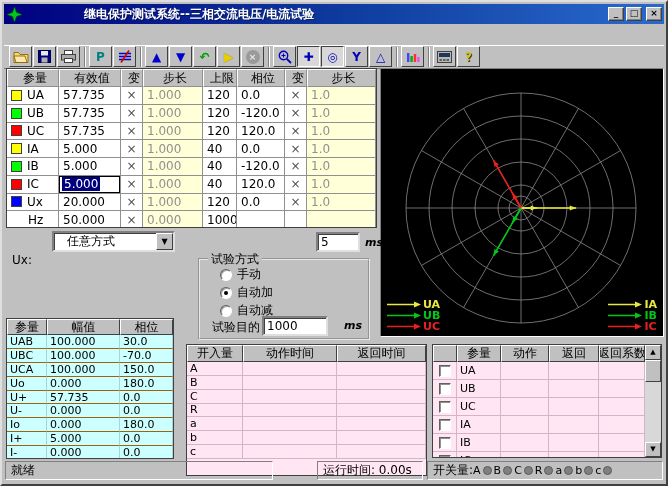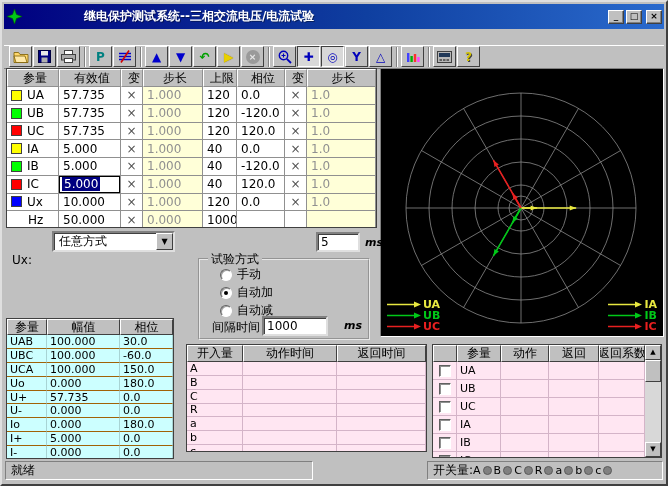--- a/index.html
+++ b/index.html
@@ -2,21 +2,21 @@
 <html><head>
 <meta charset="utf-8">
 <style>
   * { margin:0; padding:0; box-sizing:border-box; }
   html,body { background:#808080; }
   body { font-family:"DejaVu Sans","Liberation Sans",sans-serif; font-size:12px; color:#000; }
   .screen { position:relative; width:668px; height:486px; background:#c0c0c0;
             border:2px solid; border-color:#dfdfdf #404040 #404040 #dfdfdf; overflow:hidden; }
 
   
-  .titlebar { position:absolute; left:2px; top:2px; right:2px; height:25px;
+  .titlebar { position:absolute; left:2px; top:2px; right:2px; height:20px;
               background:linear-gradient(90deg,#000080 0%,#0f3fa0 55%,#2a6acd 100%);
               display:flex; align-items:center; padding:0 2px; }
   .title-icon { width:15px; height:15px; margin-left:1px; flex:0 0 auto; }
   .title-text { color:#fff; font-weight:bold; font-size:12px; margin-left:62px; white-space:nowrap;
                 text-shadow:1px 1px 0 rgba(0,0,0,.4); }
   .win-btns { margin-left:auto; display:flex; gap:2px; }
   .win-btn { width:16px; height:14px; background:#c0c0c0; border:1px solid;
              border-color:#ffffff #404040 #404040 #ffffff; box-shadow:inset -1px -1px 0 #808080;
              font-size:9px; line-height:11px; text-align:center; font-weight:bold; cursor:pointer; }
 
@@ -66,21 +66,21 @@
   .legend { position:absolute; bottom:4px; font-size:11px; font-weight:bold; }
   .legend-left { left:6px; } .legend-right { right:6px; }
   .leg-item { display:flex; align-items:center; height:11px; }
   .leg-item span { margin-left:2px; }
 
   
   .lbl { position:absolute; font-size:12px; }
   .ux-combo { position:absolute; left:50px; top:229px; width:123px; height:21px; background:#fff;
               border:2px solid; border-color:#808080 #dfdfdf #dfdfdf #808080; box-shadow:inset 1px 1px 0 #404040;
               display:flex; align-items:center; }
-  .ux-combo .val { flex:1; padding-left:5px; font-size:12px; }
+  .ux-combo .val { flex:1; padding-left:13px; font-size:12px; }
   .combo-btn { width:17px; height:100%; background:#c0c0c0; border:1px solid;
                border-color:#ffffff #404040 #404040 #ffffff; font-size:8px; text-align:center; line-height:15px; }
   input.tin { position:absolute; height:20px; background:#fff; border:2px solid;
               border-color:#808080 #dfdfdf #dfdfdf #808080; box-shadow:inset 1px 1px 0 #404040;
               font-family:inherit; font-size:12px; padding-left:3px; }
   .unit { font-size:11px; font-weight:bold;font-style:italic; }
 
   .groupbox { position:absolute; border:2px groove #e8e8e8; }
   .gb-title { position:absolute; top:-9px; left:8px; background:#c0c0c0; padding:0 3px; font-size:12px; }
   .radio-row { position:absolute; display:flex; align-items:center; font-size:12px; cursor:pointer; }
@@ -96,21 +96,21 @@
                   display:flex; align-items:center; justify-content:center; font-size:12px; }
   .d-row { display:grid; }
   .d-row .cell { display:flex; align-items:center; padding-left:3px; font-size:11px; }
 
   .cyan-table { left:4px; top:316px; width:168px; height:141px; background:#ccffff; }
   .cyan-table .d-head { grid-template-columns:40px 73px 1fr; height:16px; }
   .cyan-table .d-row { grid-template-columns:40px 73px 1fr; height:13.9px; }
   .cyan-table .d-row .cell { border-right:1px solid #a8d4d4; border-bottom:1px solid #a16207; }
 
   .pink { background:#ffe6f2; }
-  .in-table { left:184px; top:342px; width:241px; height:108px; }
+  .in-table { left:184px; top:342px; width:241px; height:132px; }
   .in-table .d-head { grid-template-columns:56px 94px 1fr; height:17px; }
   .in-table .d-row { grid-template-columns:56px 94px 1fr; height:13.85px; }
   .in-table .d-row .cell { border-right:1px solid #d4b4c8; border-bottom:1px solid #d4b4c8; }
 
   .act-table { left:430px; top:342px; width:230px; height:114px; }
   .act-wrap { position:absolute; left:0; top:0; right:16px; bottom:0; overflow:hidden; }
   .act-table .d-head { grid-template-columns:24px 44px 48px 50px 1fr; height:17px; }
   .act-table .d-row { grid-template-columns:24px 44px 48px 50px 1fr; height:18px; }
   .act-table .d-row .cell { border-right:1px solid #d4b4c8; border-bottom:1px solid #d4b4c8; }
   .chk { width:12px; height:12px; background:#fff; border:1px solid; margin:0 auto;
@@ -332,21 +332,21 @@
           <div class="cell ">40</div>
           <div class="cell ">120.0</div>
           <div class="cell c-var">×</div>
           <div class="cell c-step">1.0</div>
         </div>
         <div class="p-row">
           <div class="cell ">
             <span class="swatch" style="background: rgb(0, 0, 255);"></span>
             <span>Ux</span>
           </div>
-          <div class="cell ">10.000</div>
+          <div class="cell ">20.000</div>
           <div class="cell c-var">×</div>
           <div class="cell c-step">1.000</div>
           <div class="cell ">120</div>
           <div class="cell ">0.0</div>
           <div class="cell c-var">×</div>
           <div class="cell c-step">1.0</div>
         </div>
         <div class="p-row">
           <div class="cell name-noswatch">
             <span>Hz</span>
@@ -454,41 +454,41 @@
       <span>手动</span>
     </label>
     <label class="radio-row" style="left:20px;top:24px">
       <span class="radio on"></span>
       <span>自动加</span>
     </label>
     <label class="radio-row" style="left:20px;top:42px">
       <span class="radio"></span>
       <span>自动减</span>
     </label>
-    <span class="lbl" style="left:12px;top:59px">间隔时间</span>
+    <span class="lbl" style="left:12px;top:59px">试验目的</span>
     <input class="tin" style="left: 62px; top: 56px; width: 66px;" value="1000">
     <span class="lbl unit" style="left:144px;top:59px">ms</span>
   </div>
 
   <div class="dtable cyan-table">
     <div class="d-head" id="derived-head">
         <div class="cell ">参量</div>
         <div class="cell ">幅值</div>
         <div class="cell ">相位</div>
       </div>
     <div id="derived-rows">
         <div class="d-row">
           <div class="cell ">UAB</div>
           <div class="cell ">100.000</div>
           <div class="cell ">30.0</div>
         </div>
         <div class="d-row">
           <div class="cell ">UBC</div>
           <div class="cell ">100.000</div>
-          <div class="cell ">-60.0</div>
+          <div class="cell ">-70.0</div>
         </div>
         <div class="d-row">
           <div class="cell ">UCA</div>
           <div class="cell ">100.000</div>
           <div class="cell ">150.0</div>
         </div>
         <div class="d-row">
           <div class="cell ">Uo</div>
           <div class="cell ">0.000</div>
           <div class="cell ">180.0</div>
@@ -633,22 +633,25 @@
         </div>
     </div>
     <div class="vscroll">
       <span class="sb-btn sb-up">▲</span>
       <span class="sb-thumb"></span>
       <span class="sb-btn sb-down">▼</span>
     </div>
   </div>
 
   <div class="statusbar">
-    <div class="sb-sec" style="left:1px;width:308px">
+    <div class="sb-sec" style="left:1px;width:268px">
       <span>就绪</span>
+    </div>
+    <div class="sb-sec" style="left:313px;width:106px">
+      <span>运行时间: 0.00s</span>
     </div>
     <div class="sb-sec" style="left:423px;right:1px">
       <span>开关量:</span>
       <span id="switch-dots" style="display:flex;align-items:center">
           <span class="sw-item">
             <span>A</span>
             <span class="sw-dot"></span>
           </span>
           <span class="sw-item">
             <span>B</span>

